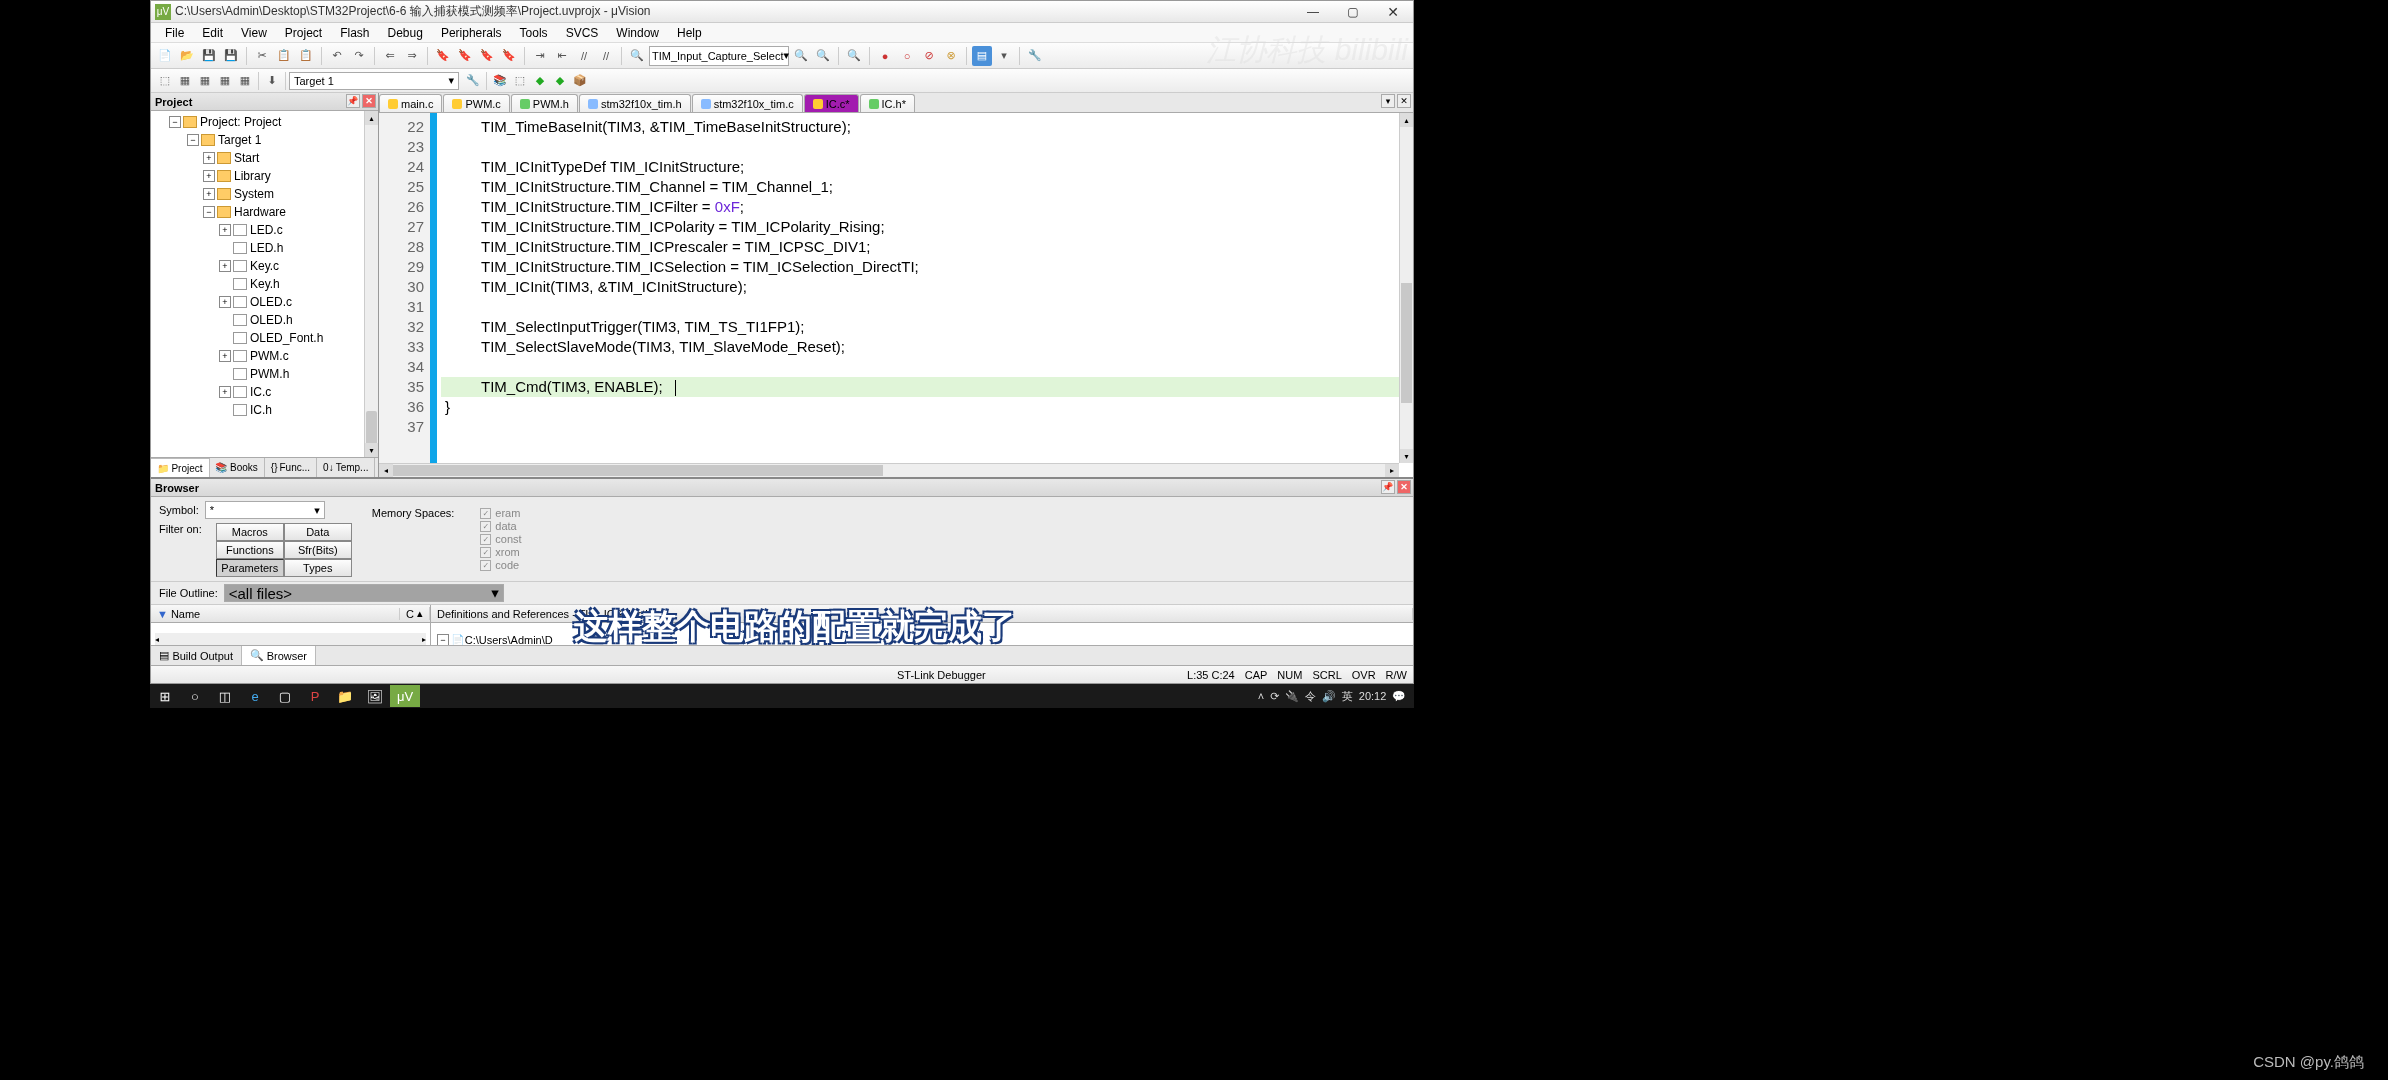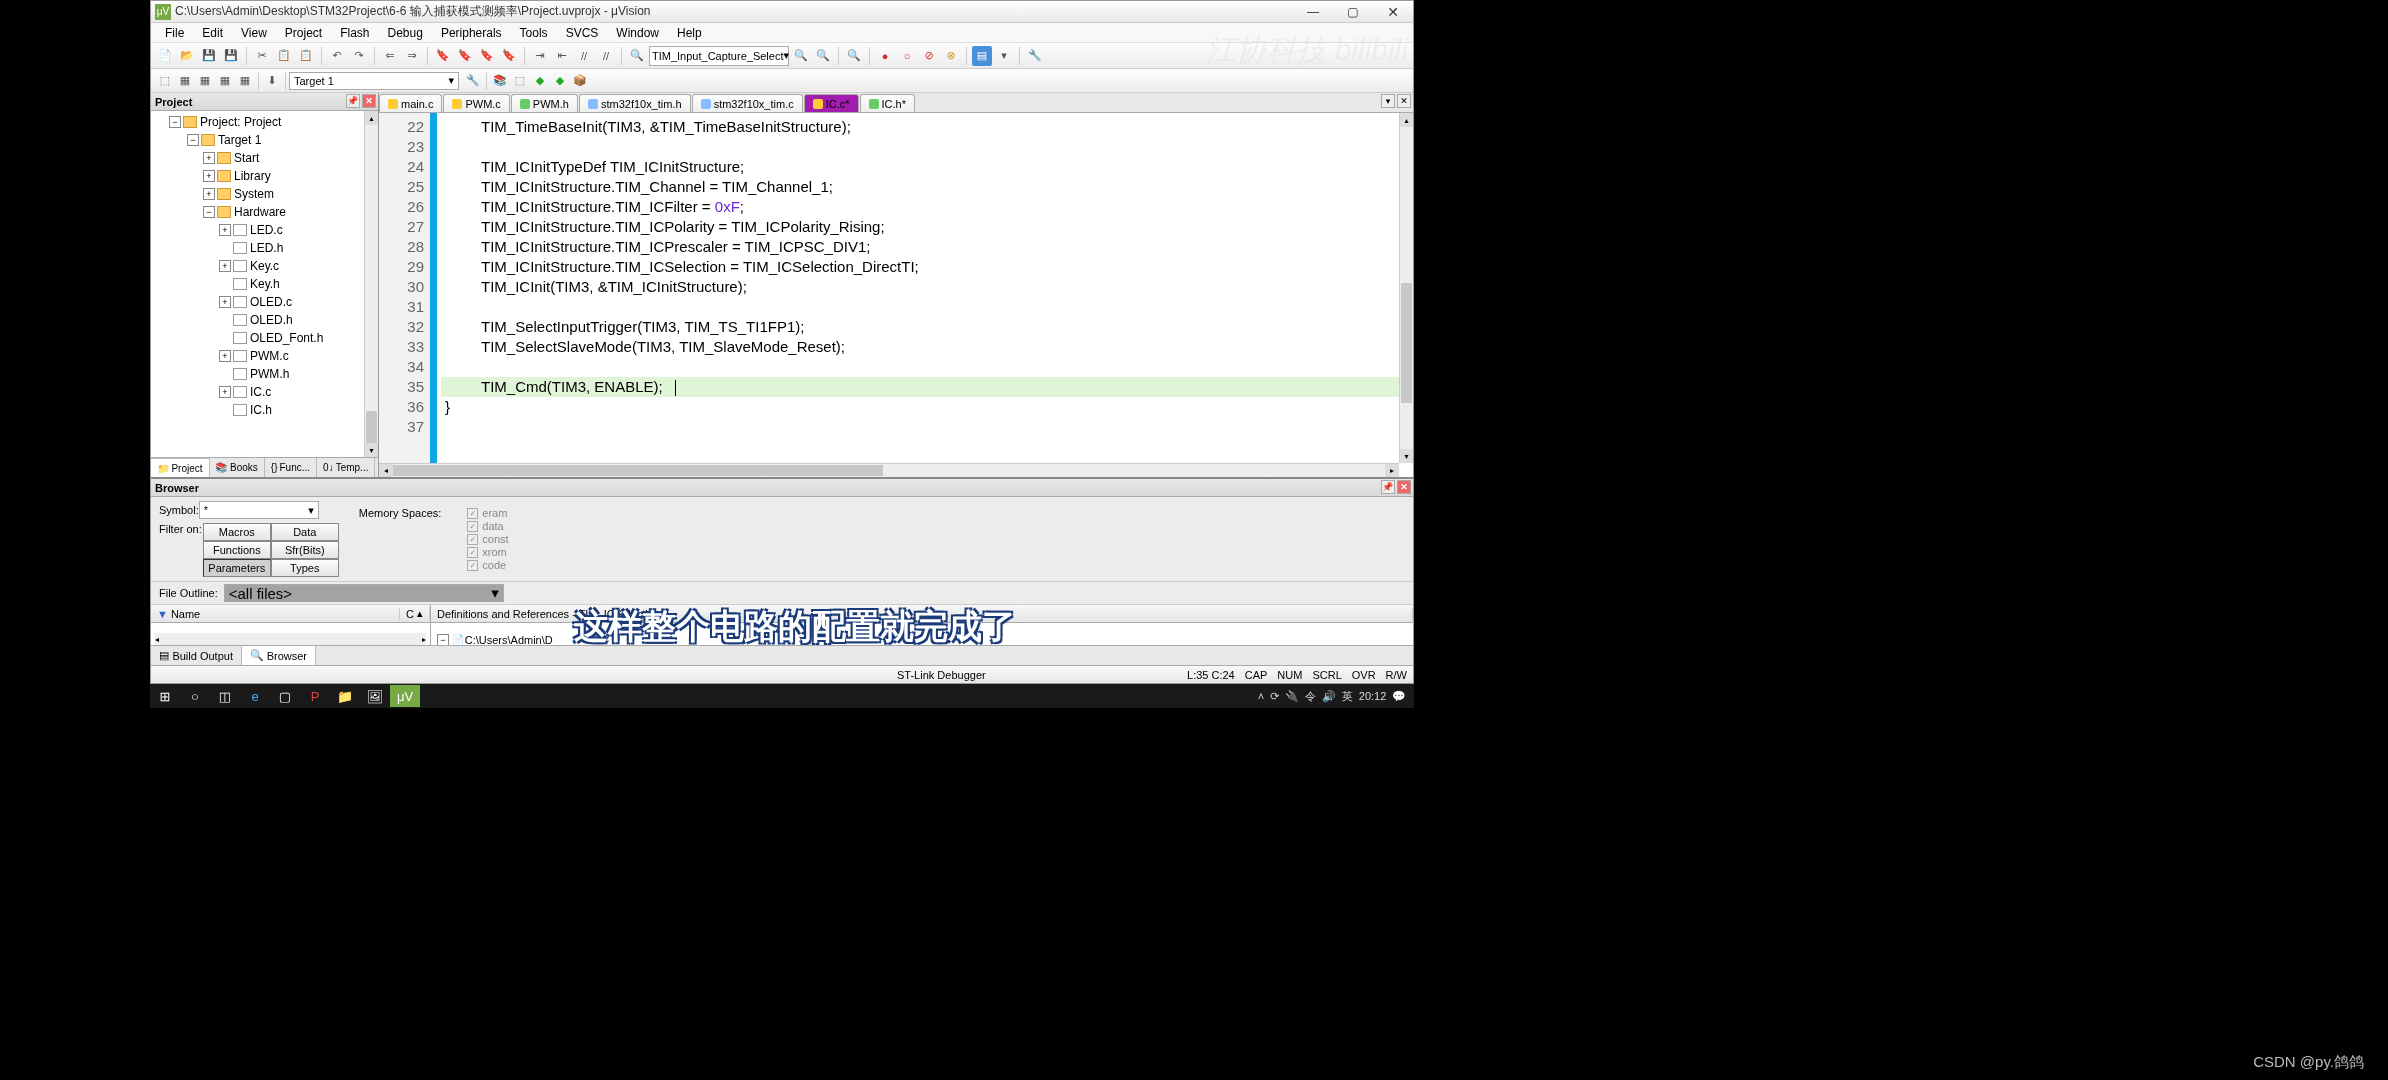--- a/index.html
+++ b/index.html
@@ -374,28 +374,28 @@
     <div class="panel-header">
       <span>Browser</span>
       <div class="hbtn">
           <span>📌</span>
           <span style="background:#e66;color:#fff">✕</span>
         </div>
     </div>
     <div class="browser-body">
       <div class="br-row1">
         <div style="display:flex;flex-direction:column;gap:4px">
-          <div style="display:flex;align-items:center;">
+          <div style="display:flex;align-items:center;gap:6px">
             <span class="br-label">Symbol:</span>
             <div class="br-combo" style="display:flex;align-items:center;padding:0 4px;font-size:11px">
                 <span>*</span>
                 <span style="margin-left:auto">▾</span>
               </div>
           </div>
-          <div style="display:flex;align-items:flex-start;gap:1px">
+          <div style="display:flex;align-items:flex-start;gap:14px">
             <span class="br-label">Filter on:</span>
             <div style="display:flex;flex-direction:column">
               <div class="br-filterbtns">
                 <div class="br-fbtn">Macros</div>
                 <div class="br-fbtn">Data</div>
               </div>
               <div class="br-filterbtns">
                 <div class="br-fbtn">Functions</div>
                 <div class="br-fbtn">Sfr(Bits)</div>
               </div>

